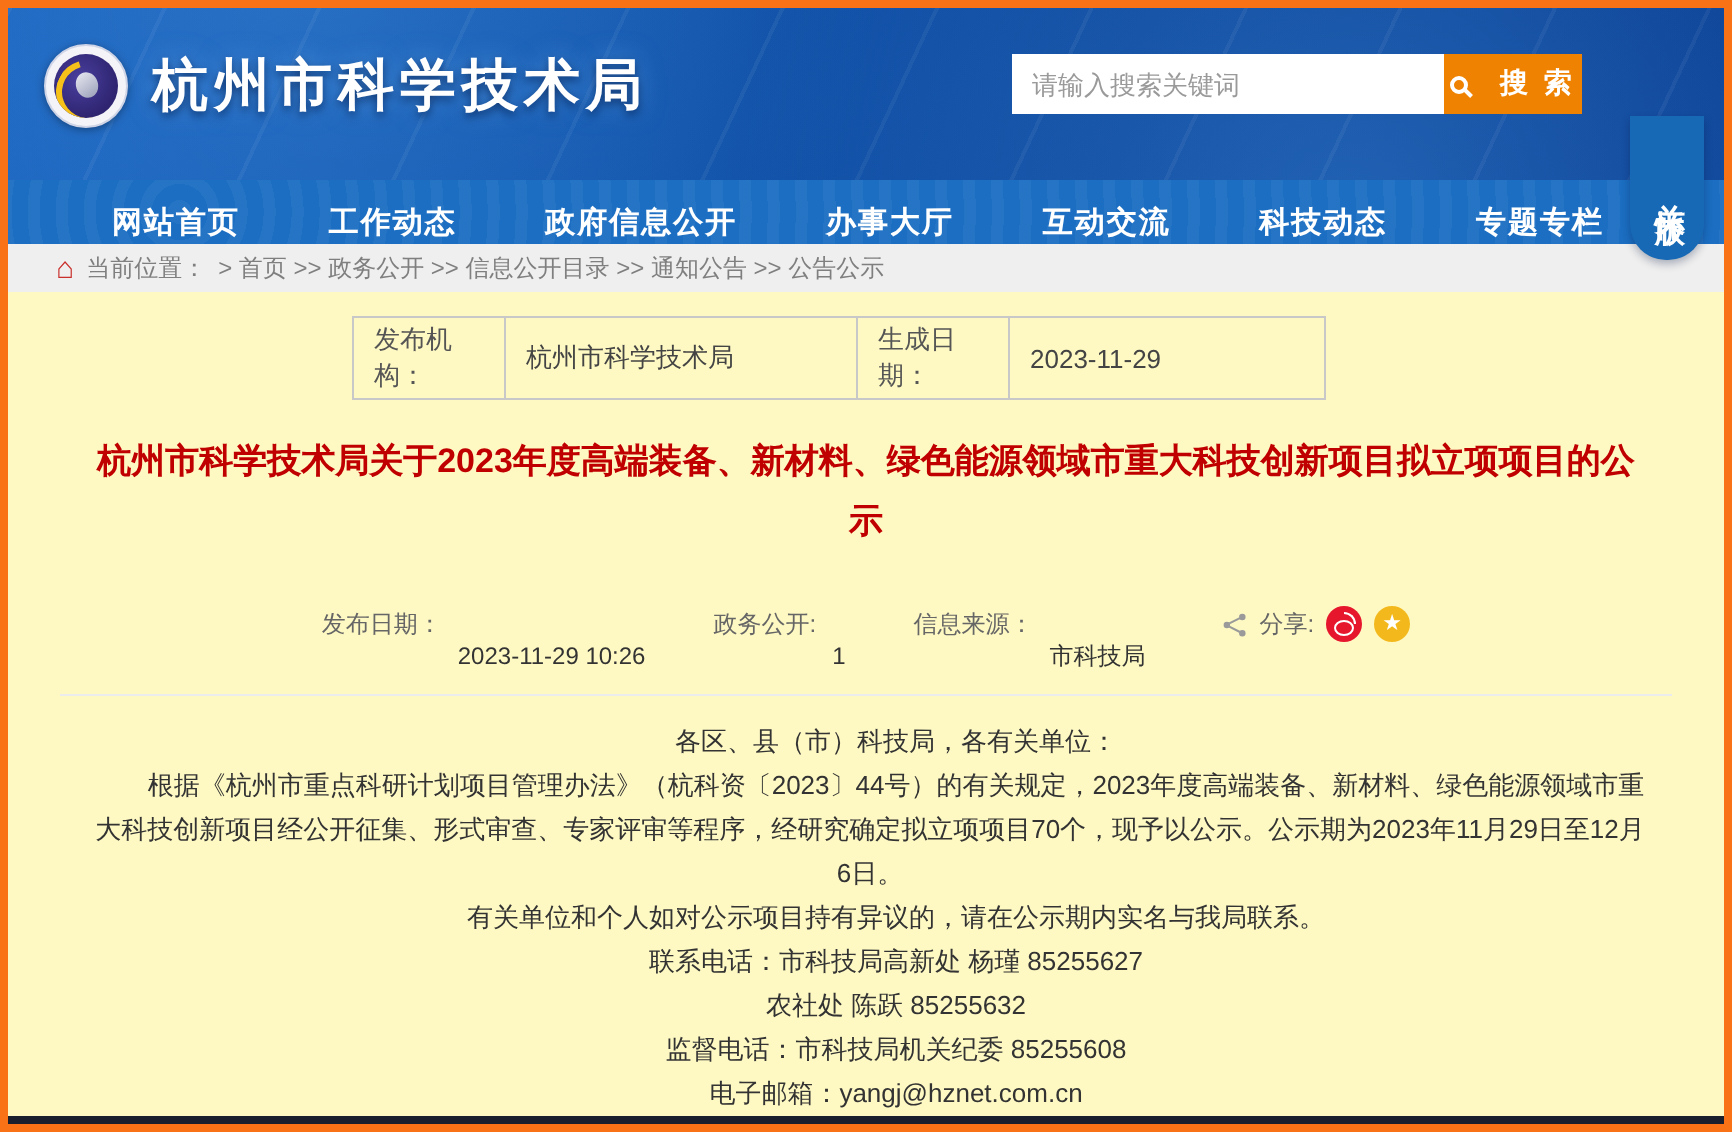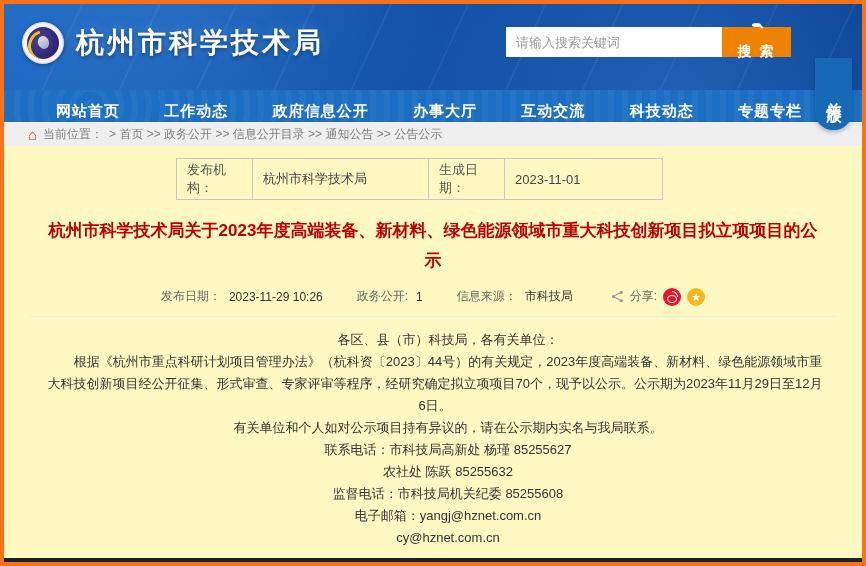--- a/index.html
+++ b/index.html
@@ -33,21 +33,21 @@
          border-radius:50%; background:linear-gradient(160deg,#e8e8f2,#9aa0b8); transform:rotate(-18deg); }
   .site-title{ color:#fff; font-size:28px; font-weight:bold; letter-spacing:3px;
          text-shadow:0 2px 5px rgba(3,30,80,.75), 0 0 12px rgba(120,190,255,.5); }
 
   .search{ position:absolute; right:71px; top:23px; display:flex; height:30px; }
   .search input{ width:216px; height:30px; border:none; outline:none; padding:0 10px;
          font-size:13px; color:#333; background:#fff; }
   .search input::placeholder{ color:#9a9a9a; }
   .search button{ width:69px; height:30px; border:none; background:#ef8200; color:#fff;
          font-size:14px; font-weight:bold; display:flex; align-items:center; justify-content:center;
-         gap:16px; cursor:pointer; letter-spacing:2px;flex-direction:column; }
+         gap:16px; cursor:pointer; letter-spacing:2px; }
   .mag{ position:relative; width:9px; height:9px; border:2px solid #fff; border-radius:50%; display:inline-block; }
   .mag::after{ content:''; position:absolute; width:2px; height:5px; background:#fff;
          right:-3px; bottom:-4px; transform:rotate(-45deg); }
 
   .care-tab{ position:absolute; right:10px; top:54px; width:37px; height:72px; z-index:9;
          background:#1769b5; border-radius:0 0 18px 18px; color:#fff; font-size:15px; font-weight:bold;
          writing-mode:vertical-rl; text-orientation:upright; letter-spacing:3px;
          display:flex; align-items:center; justify-content:center; cursor:pointer;
          box-shadow:0 2px 4px rgba(0,20,60,.3); }
 
@@ -73,21 +73,21 @@
   .doc-table td.val-wide{ width:176px; }
   .doc-table td.val-right{ width:158px; }
 
   .doc-title{ width:770px; margin:16px auto 0; text-align:center; color:#c00000;
          font-size:17px; font-weight:bold; line-height:1.75; }
 
   .meta{ width:94%; margin:12px auto 0; text-align:center; font-size:12px; color:#666;
          display:flex; align-items:center; justify-content:center; gap:8px;
          padding-bottom:10px; border-bottom:1px solid #ececec; }
   .meta .gap{ width:18px; }
-  .m-value{ color:#333; }
+  .m-value{ color:#333;margin-top:32px; }
   .share-wrap{ display:flex; align-items:center; gap:6px; margin-left:30px;justify-content:space-between; }
   .weibo{ position:relative; width:18px; height:18px; border-radius:50%; background:#e6162d;
          display:inline-block; cursor:pointer; }
   .weibo::before{ content:''; position:absolute; left:4px; top:7px; width:8px; height:6px;
          border:1.5px solid #fff; border-radius:50%; }
   .weibo::after{ content:''; position:absolute; right:3px; top:3px; width:5px; height:5px;
          border-top:1.5px solid #fff; border-right:1.5px solid #fff; border-radius:0 7px 0 0; }
   .qzone{ width:18px; height:18px; border-radius:50%; background:#f3b91c; color:#fff;
          font-size:11px; line-height:18px; text-align:center; display:inline-block; cursor:pointer; }
 
@@ -137,21 +137,21 @@
   </div>
 
   <main class="content">
 
     <table class="doc-table">
       <tbody>
       <tr>
         <td class="lbl">发布机构：</td>
         <td class="val-wide">杭州市科学技术局</td>
         <td class="lbl">生成日期：</td>
-        <td class="val-right">2023-11-01</td>
+        <td class="val-right">2023-11-29</td>
       </tr>
     </tbody>
       </table>
 
     <h2 class="doc-title">杭州市科学技术局关于2023年度高端装备、新材料、绿色能源领域市重大科技创新项目拟立项项目的公示</h2>
 
     <div class="meta">
       <span>发布日期：</span>
         <span class="m-value">2023-11-29 10:26</span>
       <span class="gap"></span>

